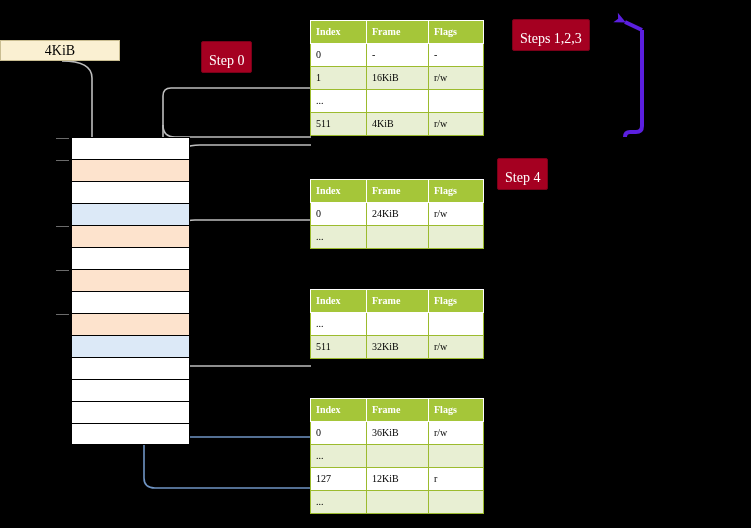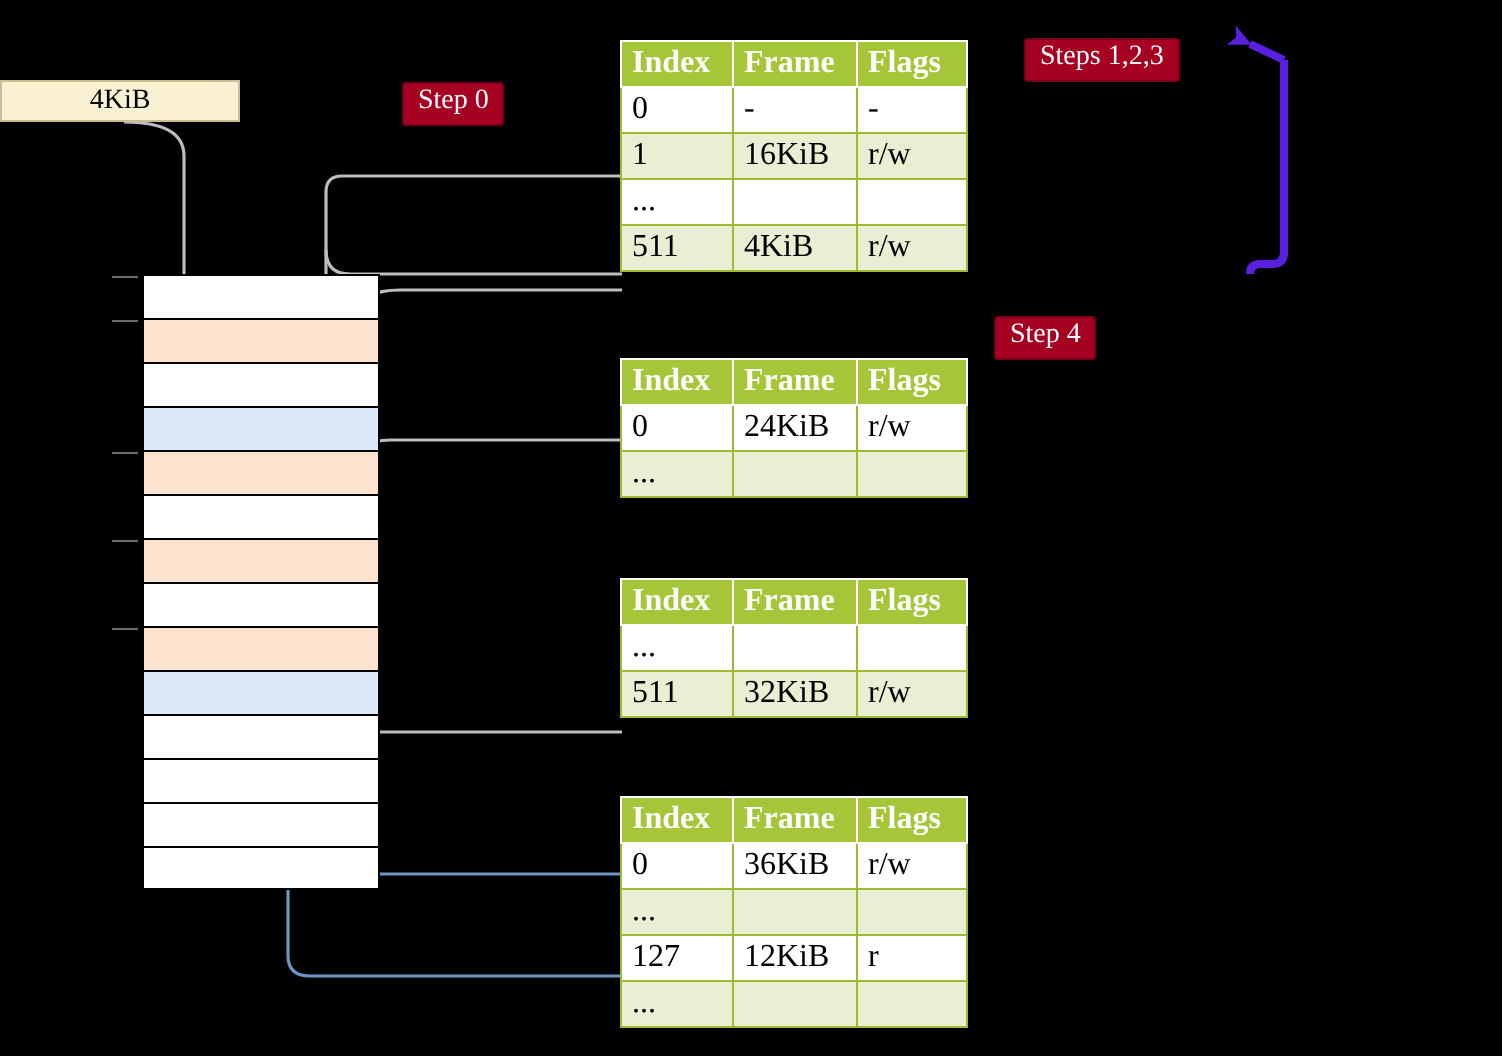--- a/index.html
+++ b/index.html
@@ -17,21 +17,21 @@
   
   .kib-box{
     position:absolute;left:0;top:40px;width:120px;height:21px;
     background:#faf0d2;border:1px solid #c9bd91;
     display:flex;align-items:center;justify-content:center;
     font-size:14px;line-height:1;box-sizing:border-box;
   }
 
   
   .badge{
-    position:absolute;padding:2px 7px 3px 7px;color:#fff;font-size:14px;
+    position:absolute;padding:12px 7px 3px 7px;color:#fff;font-size:14px;
     line-height:1.05;white-space:nowrap;border-radius:2px;box-sizing:border-box;
   }
   .badge.red{background:#a50021;border:1px solid #7a0019;}
   .badge.blue{background:#5b1fe0;border:1px solid #4a16c4;}
   #badge-step0{left:201px;top:41px;}
   #badge-steps123{left:512px;top:19px;}
   #badge-steps1234{left:652px;top:19px;}
   #badge-step4{left:497px;top:158px;}
 
   
@@ -41,21 +41,21 @@
     border-left:1px solid #000;border-right:1px solid #000;
     border-top:1px solid #000;background:#fff;
   }
   .memrow:last-child{border-bottom:1px solid #000;}
   .memrow.peach{background:#fde3cd;}
   .memrow.bluefill{background:#dce9f7;}
   .tick{position:absolute;left:-16px;width:13px;height:0;border-top:1px solid #6b6b6b;}
 
   
   .ptable{position:absolute;border-collapse:collapse;border-spacing:0;
-          font-size:16px;background:#fff;}
+          font-size:10px;background:#fff;}
   .ptable td,.ptable th{
     border:1px solid #9cbb2e;padding:2px 5px 3px 5px;
     height:23px;box-sizing:border-box;text-align:left;vertical-align:middle;
     font-weight:normal;line-height:1;
   }
   .ptable th{background:#a5c639;color:#fff;font-weight:bold;border-color:#fff;}
   .ptable tr.alt td{background:#e8efd3;}
   .ptable td.hl{background:#fbfba0;}
   .col-index{width:56px;}
   .col-frame{width:62px;}

